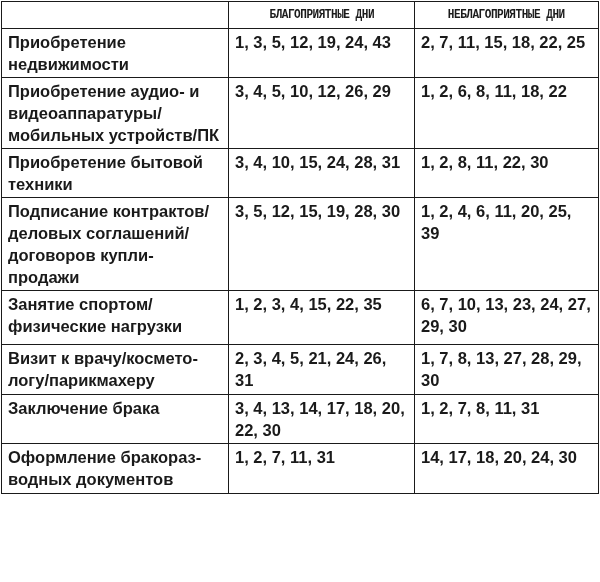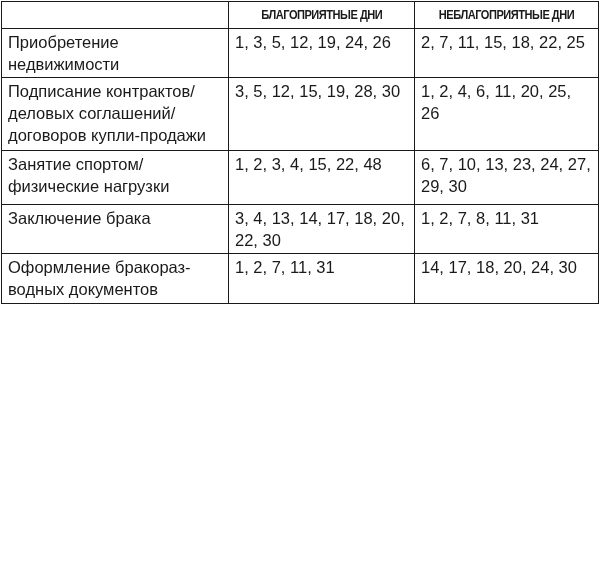--- a/index.html
+++ b/index.html
@@ -11,25 +11,25 @@
     font-family: "Liberation Sans", "DejaVu Sans", sans-serif;
     color: #1a1a1a;
     table-layout: fixed;
   }
   .tbl td, .tbl th {
     border: 1.5px solid #1a1a1a;
     vertical-align: top;
     padding: 2px 6px 2px 6px;
     font-size: 16.5px;
     line-height: 22px;
-    font-weight: normal;
+    font-weight: bold;
     text-align: left;
   }
   .tbl th {
-    font-family: Liberation Sans, sans-serif;
+    font-family: Liberation Mono, monospace;
     font-weight: bold;
     font-size: 13.5px;
     text-align: center;
     letter-spacing: -0.6px;
     line-height: 22px;
     padding: 2px 2px;
     transform-origin: center;
   }
   .tbl th .cond { display: inline-block; transform: scaleX(0.82); white-space: nowrap; }
   col.c1 { width: 227px; }
@@ -59,32 +59,47 @@
   <thead>
     <tr class="h0">
       <th><span class="cond"></span></th>
       <th><span class="cond">БЛАГОПРИЯТНЫЕ ДНИ</span></th>
       <th><span class="cond">НЕБЛАГОПРИЯТНЫЕ ДНИ</span></th>
     </tr>
   </thead>
   <tbody>
     <tr class="r0">
       <td>Приобретение недвижимости</td>
-      <td>1, 3, 5, 12, 19, 24, 26</td>
+      <td>1, 3, 5, 12, 19, 24, 43</td>
       <td>2, 7, 11, 15, 18, 22, 25</td>
+    </tr>
+    <tr class="r2">
+      <td>Приобретение аудио- и видеоаппаратуры/ мобильных устройств/ПК</td>
+      <td>3, 4, 5, 10, 12, 26, 29</td>
+      <td>1, 2, 6, 8, 11, 18, 22</td>
+    </tr>
+    <tr class="r3">
+      <td>Приобретение бытовой техники</td>
+      <td>3, 4, 10, 15, 24, 28, 31</td>
+      <td>1, 2, 8, 11, 22, 30</td>
     </tr>
     <tr class="r5">
       <td>Подписание контрактов/ деловых соглашений/ договоров купли-продажи</td>
       <td>3, 5, 12, 15, 19, 28, 30</td>
-      <td>1, 2, 4, 6, 11, 20, 25, 26</td>
+      <td>1, 2, 4, 6, 11, 20, 25, 39</td>
     </tr>
     <tr class="r6">
       <td>Занятие спортом/ физические нагрузки</td>
-      <td>1, 2, 3, 4, 15, 22, 48</td>
+      <td>1, 2, 3, 4, 15, 22, 35</td>
       <td>6, 7, 10, 13, 23, 24, 27, 29, 30</td>
+    </tr>
+    <tr class="r7">
+      <td>Визит к врачу/космето-логу/парикмахеру</td>
+      <td>2, 3, 4, 5, 21, 24, 26, 31</td>
+      <td>1, 7, 8, 13, 27, 28, 29, 30</td>
     </tr>
     <tr class="r8">
       <td>Заключение брака</td>
       <td>3, 4, 13, 14, 17, 18, 20, 22, 30</td>
       <td>1, 2, 7, 8, 11, 31</td>
     </tr>
     <tr class="r9">
       <td>Оформление бракораз-водных документов</td>
       <td>1, 2, 7, 11, 31</td>
       <td>14, 17, 18, 20, 24, 30</td>

